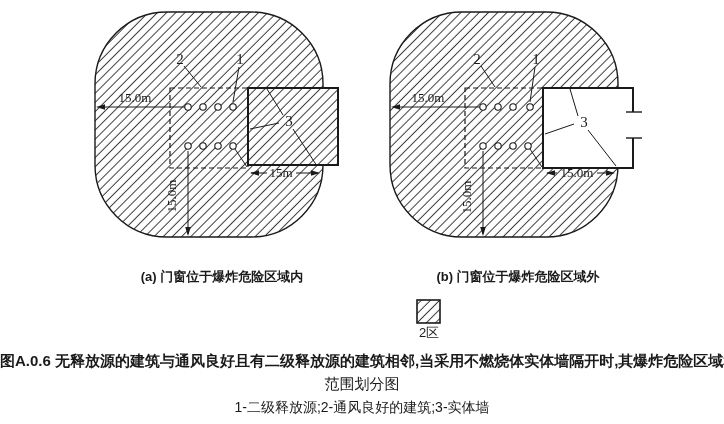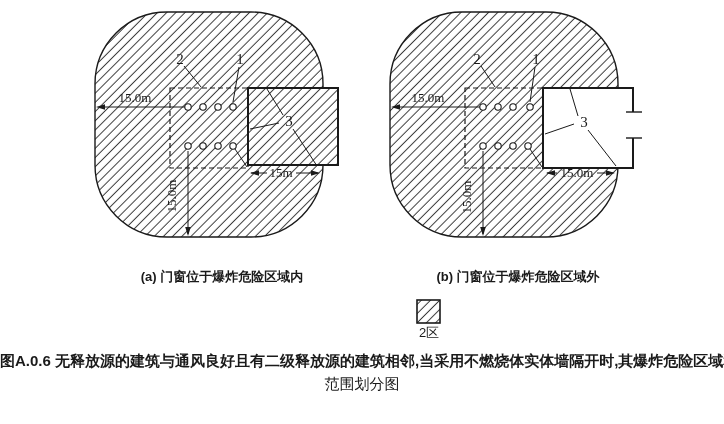--- a/index.html
+++ b/index.html
@@ -135,13 +135,14 @@
 
     <g>
       <rect x="417" y="300" width="23" height="23" fill="url(#hatch)" stroke="#1a1a1a" stroke-width="1.6"></rect>
       <text class="legend-txt" x="429" y="337" text-anchor="middle">2区</text>
     </g>
   </svg>
 
   
   <div class="capline cap1">图A.0.6 无释放源的建筑与通风良好且有二级释放源的建筑相邻,当采用不燃烧体实体墙隔开时,其爆炸危险区域和</div>
   <div class="capline cap2">范围划分图</div>
+  <div class="capline cap3">1-二级释放源;2-通风良好的建筑;3-实体墙</div>
 </div>
 
 </body></html>

